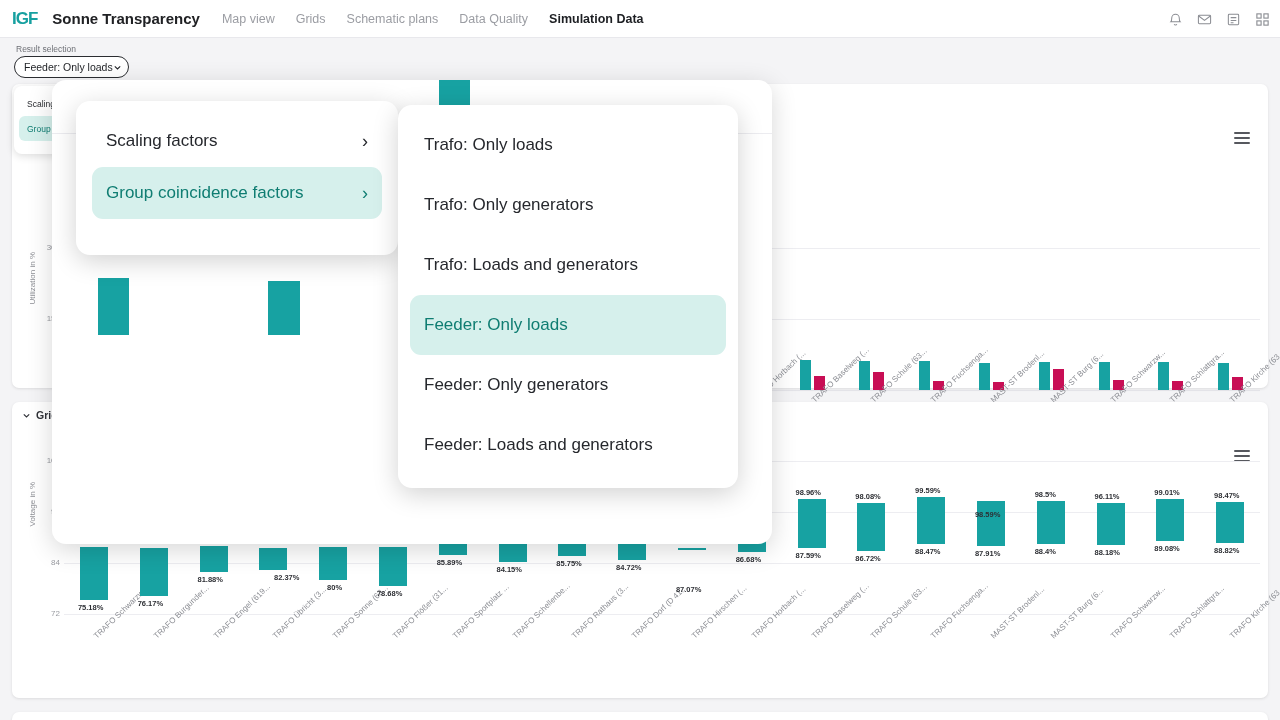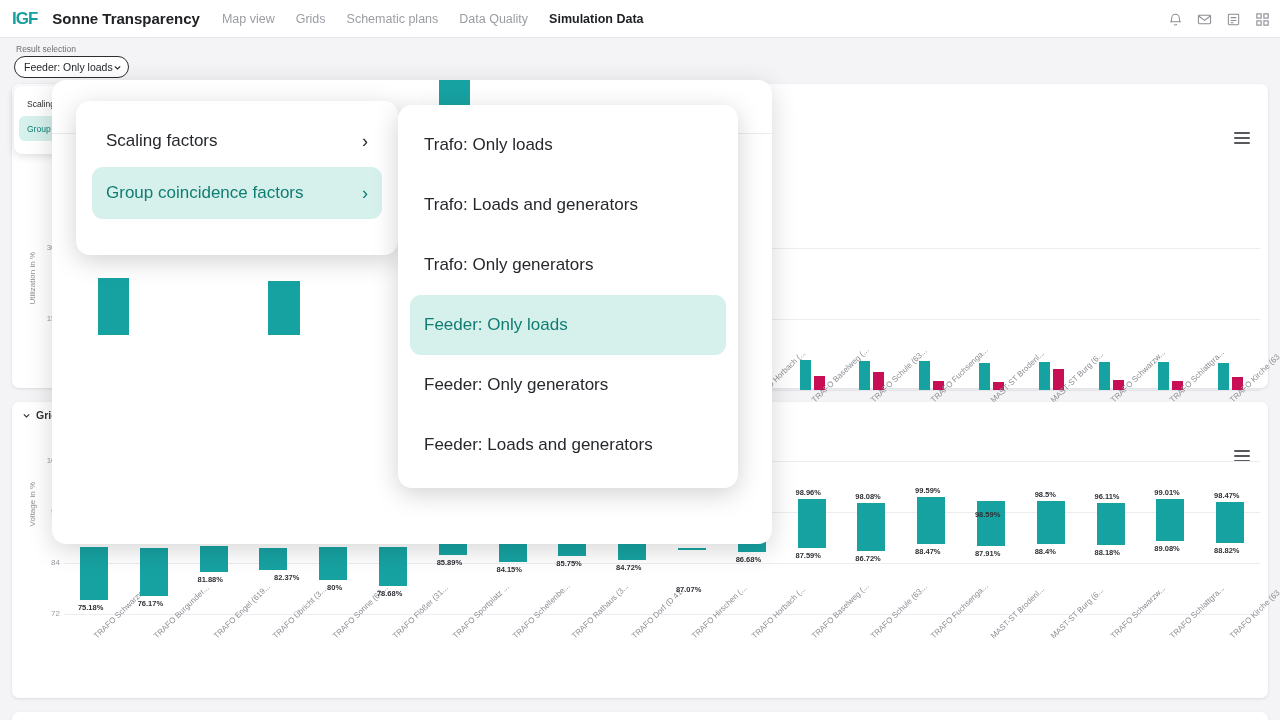--- a/index.html
+++ b/index.html
@@ -354,20 +354,20 @@
       <span class="arrow">›</span>
     </div>
     <div class="mi sel">
       <span>Group coincidence factors</span>
       <span class="arrow">›</span>
     </div>
   </div>
 
   <div class="menu-card" id="menu-right">
     <div class="mi">Trafo: Only loads</div>
+    <div class="mi">Trafo: Only generators</div>
     <div class="mi">Trafo: Loads and generators</div>
-    <div class="mi">Trafo: Only generators</div>
     <div class="mi sel">Feeder: Only loads</div>
     <div class="mi">Feeder: Only generators</div>
     <div class="mi">Feeder: Loads and generators</div>
   </div>
 
 </div>
 
 </body></html>

